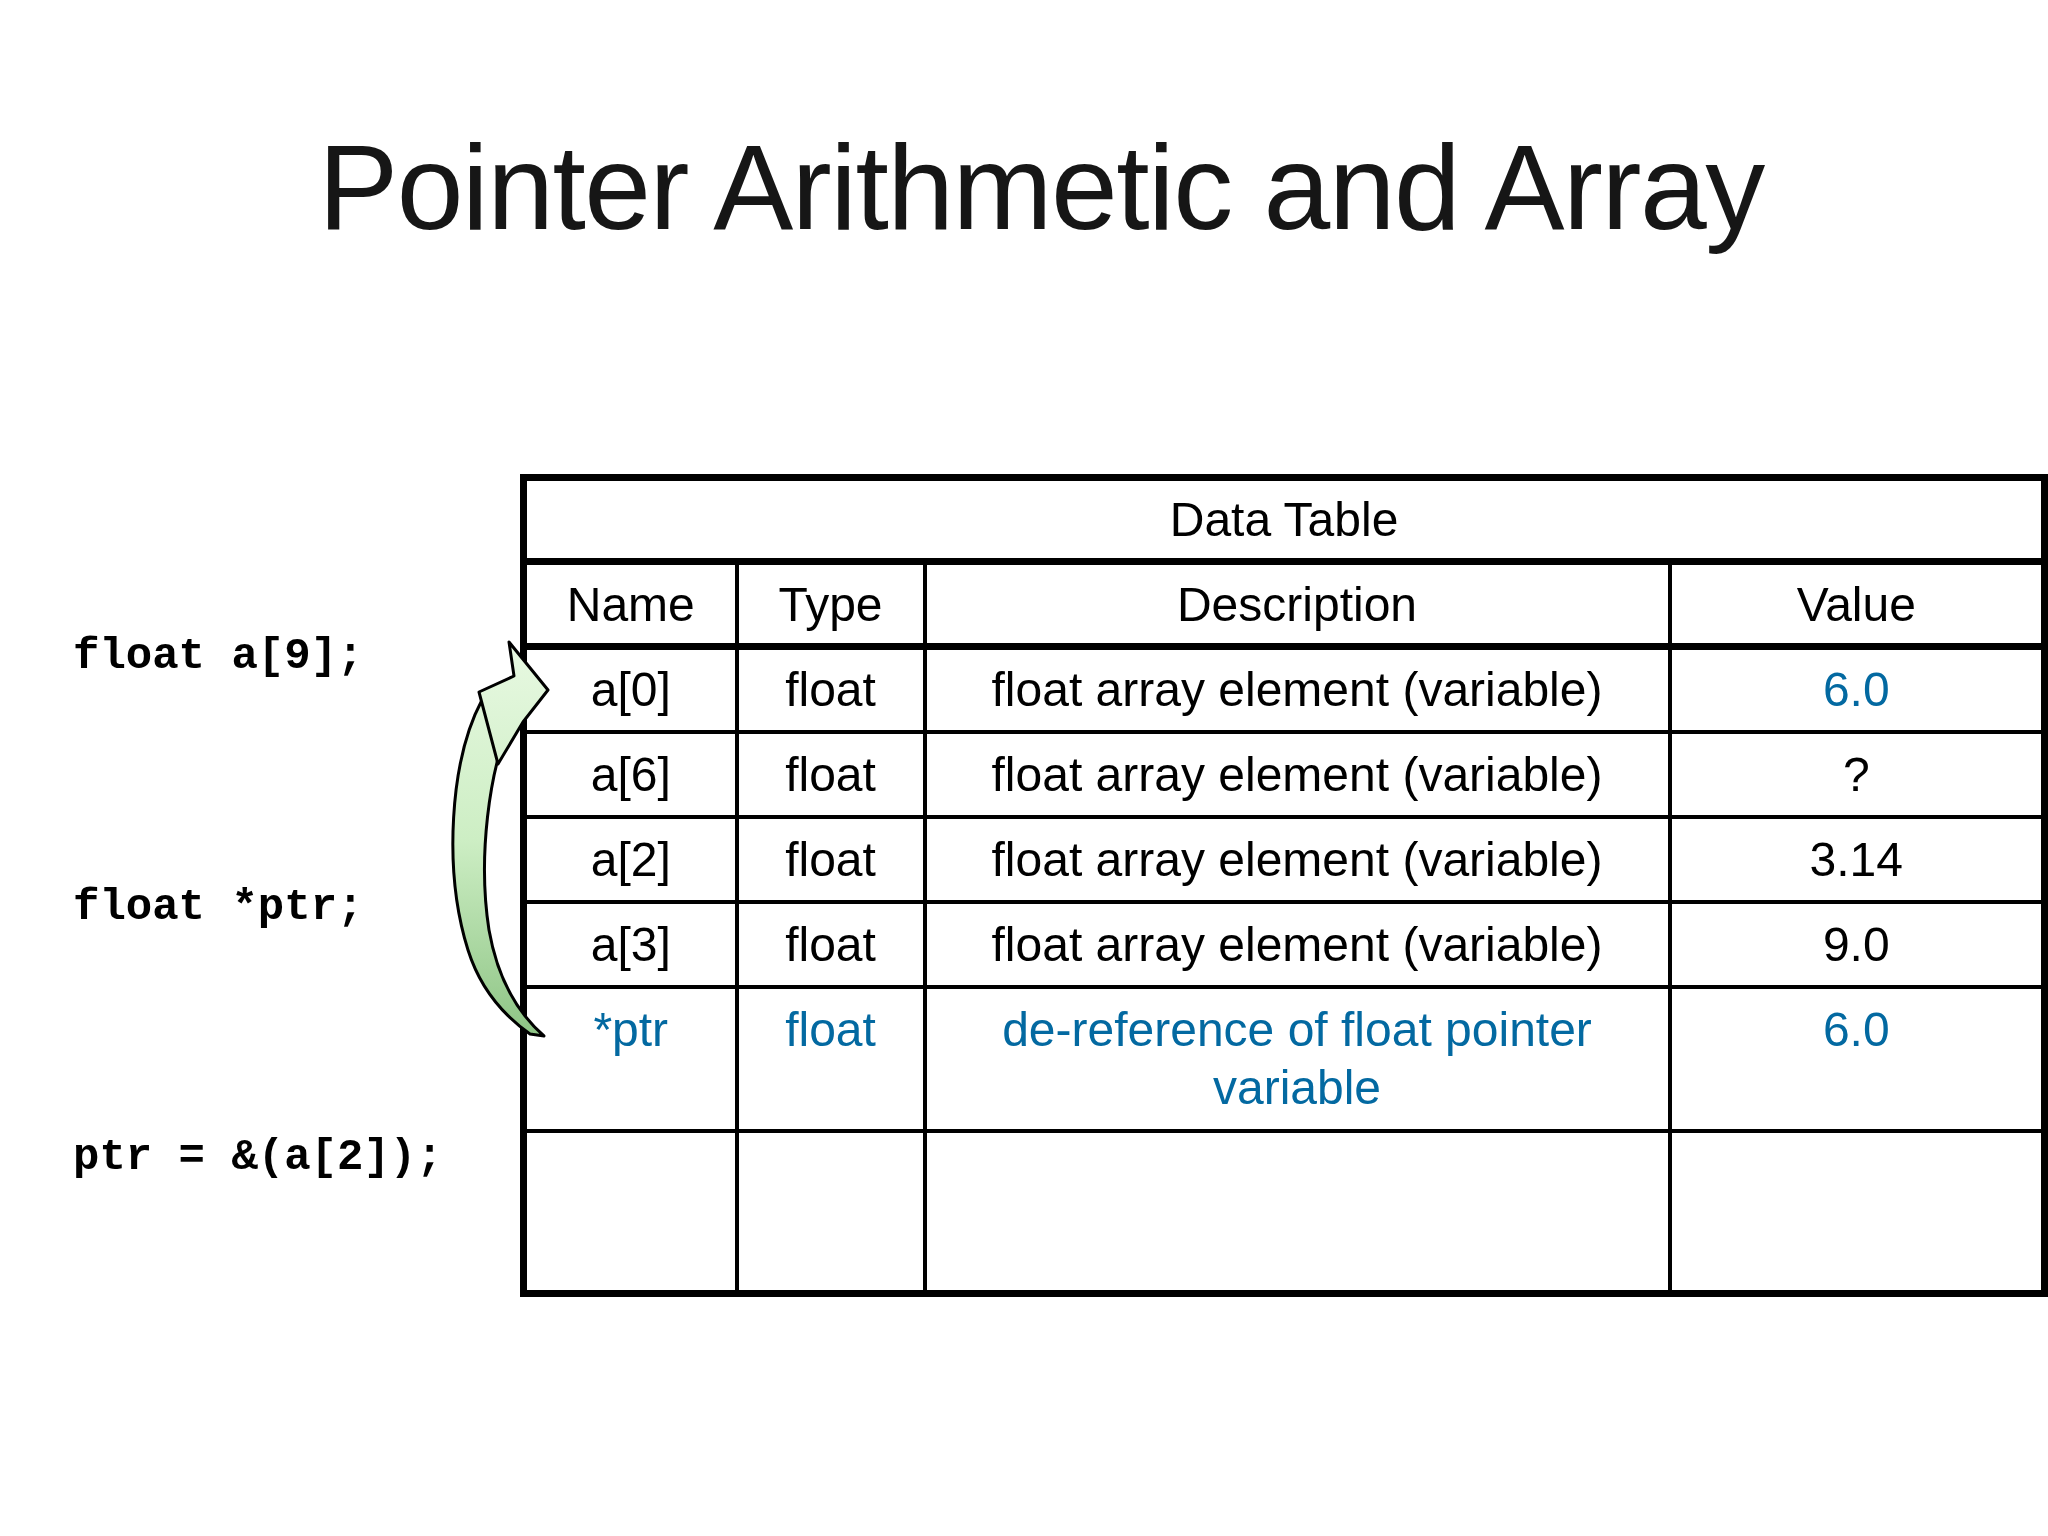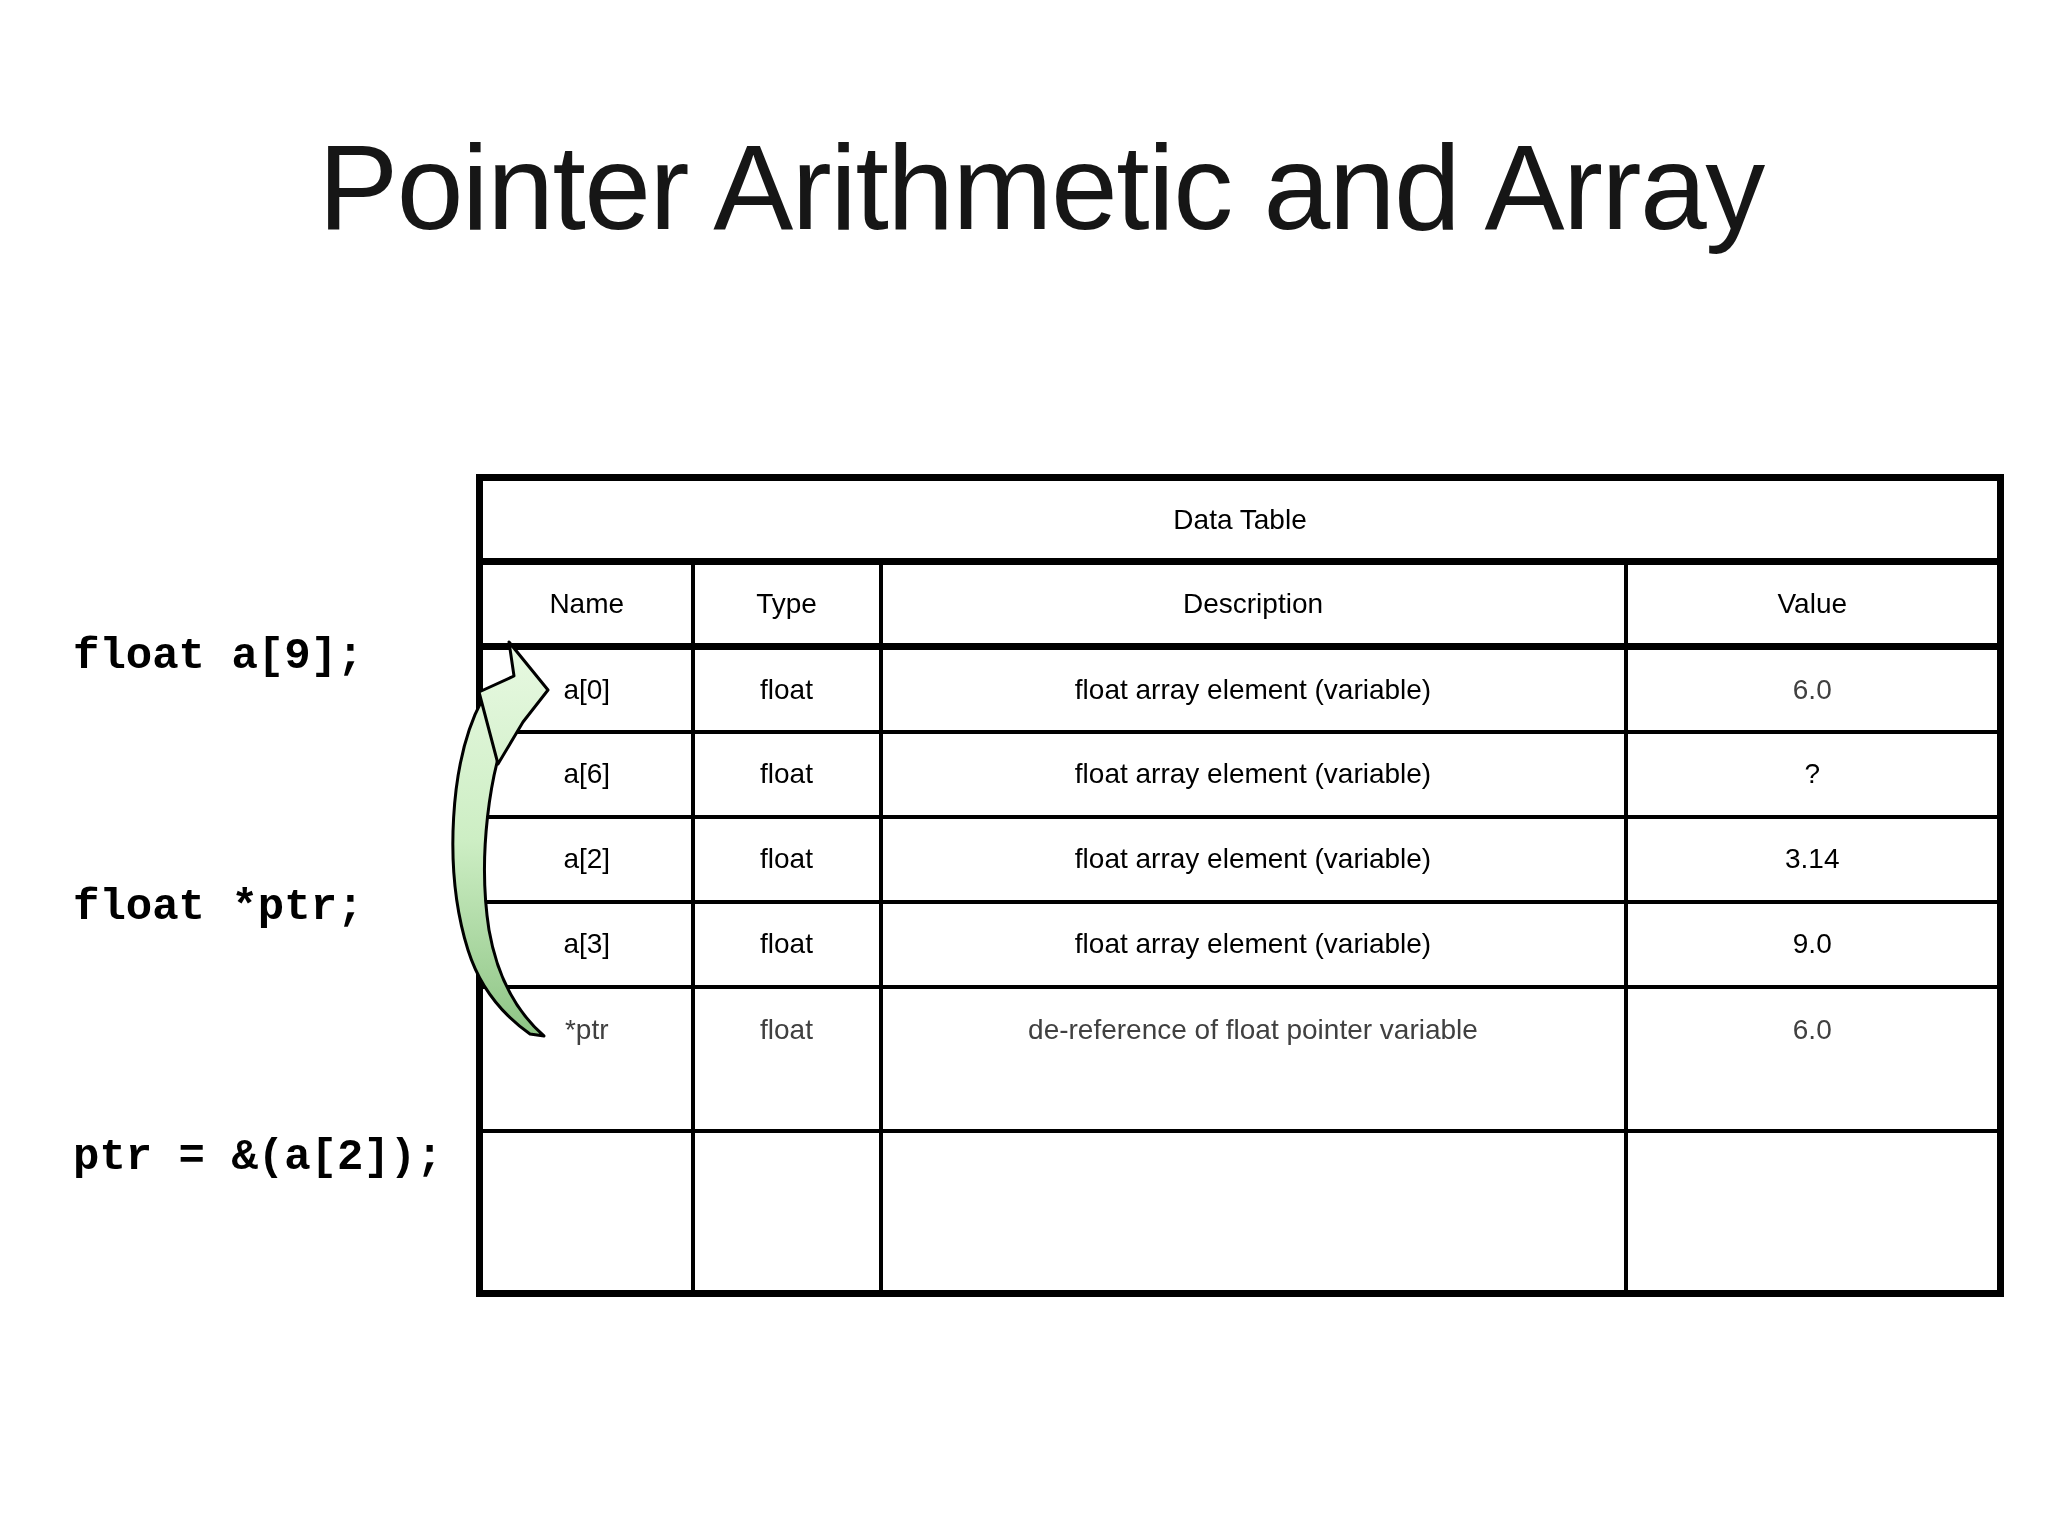--- a/index.html
+++ b/index.html
@@ -27,30 +27,30 @@
     position:absolute;
     left:73px; top:448px;
     font-family:"Liberation Mono","DejaVu Sans Mono",monospace;
     font-weight:bold;
     font-size:44px;
     line-height:83.5px;
     white-space:pre;
     color:#000;
   }
   .code .line{height:83.5px;}
-  .red{color:#404040;}
+  .red{color:#0369a1;}
   
   table.dt{
     position:absolute;
-    left:476px; top:474px;
+    left:520px; top:474px;
     width:1521px; height:823px;
     border-collapse:collapse;
     table-layout:fixed;
     background:#fff;
-    font-size:28px;
+    font-size:48px;
   }
   table.dt td, table.dt th{
     border:4px solid #000;
     padding:0;
     text-align:center;
     vertical-align:middle;
     font-weight:normal;
     overflow:hidden;
   }
   table.dt{border:7px solid #000;}

